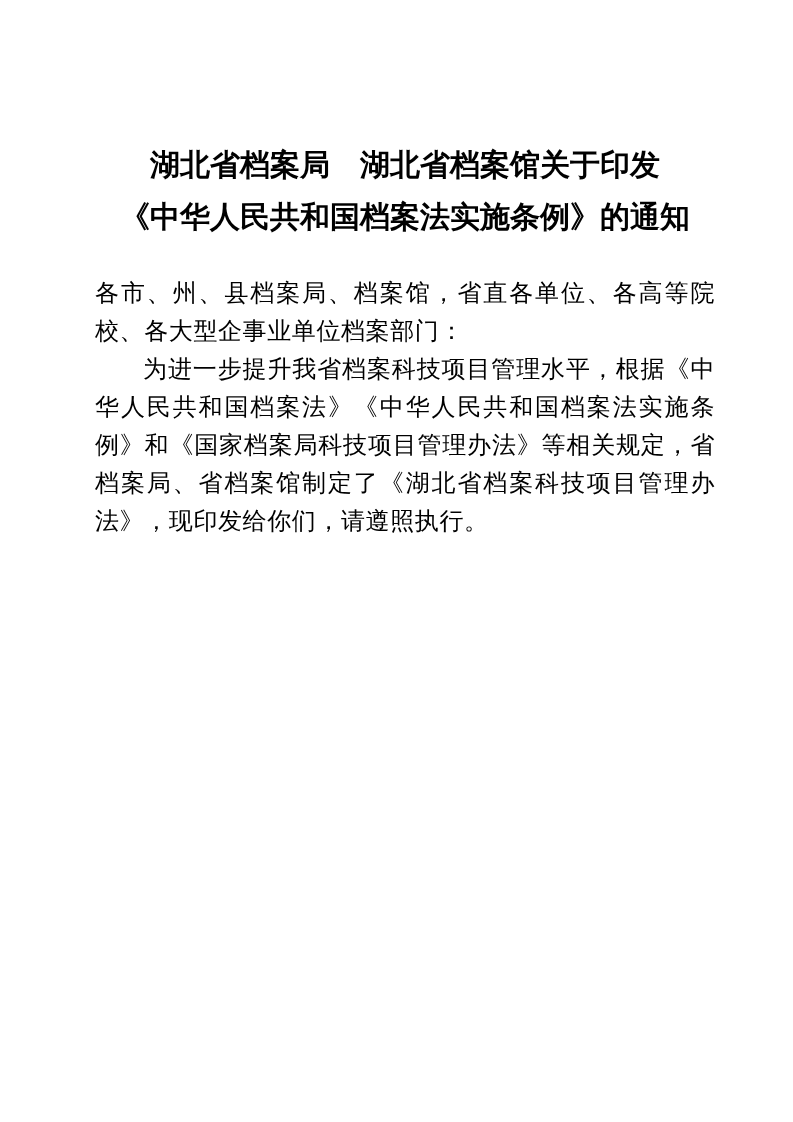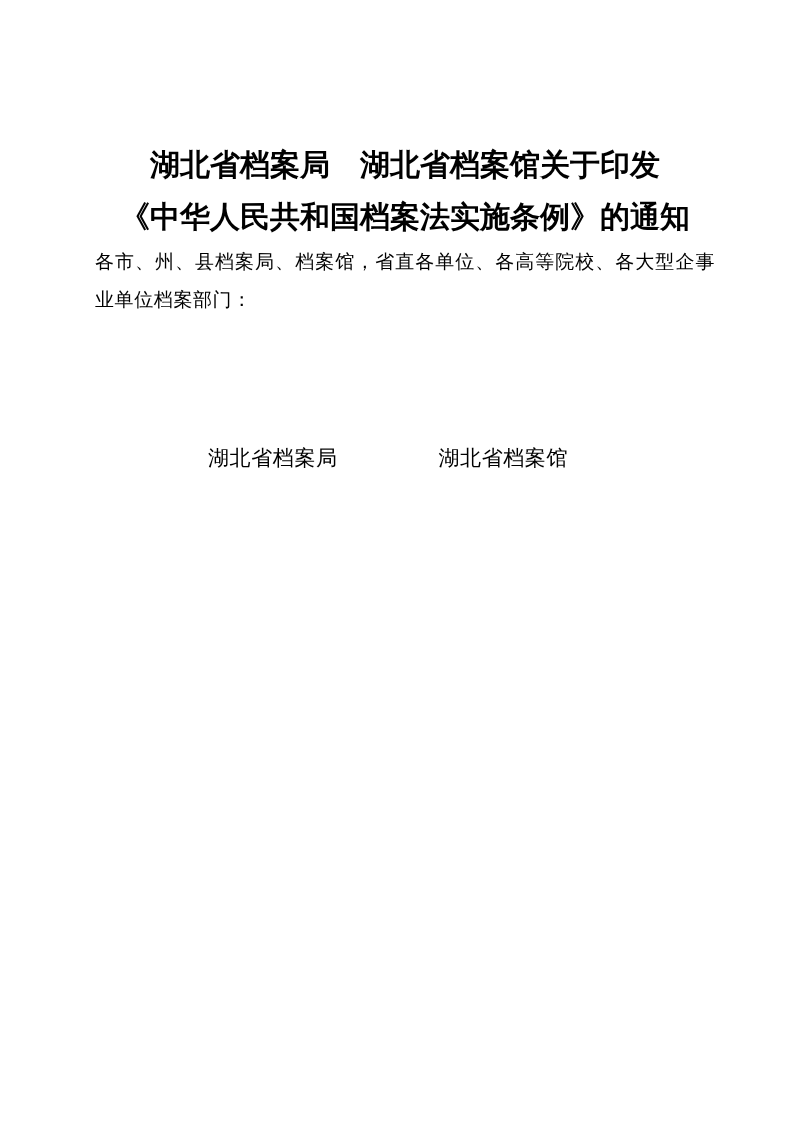--- a/index.html
+++ b/index.html
@@ -27,21 +27,22 @@
     margin-top: 139px;
     text-align: center;
     font-size: 30px;
     font-weight: bold;
     line-height: 52px;
   }
   .doc-title .title-line {
     display: block;
   }
   .doc-body {
-    font-size: 19px;
+    margin-top: 31px;
+    font-size: 24px;
     line-height: 38px;
     letter-spacing: 0.6px;
     text-align: justify;
     text-justify: inter-character;
   }
   .doc-body p {
     margin: 0;
   }
   .doc-body p.indent {
     text-indent: 2em;
@@ -74,23 +75,20 @@
 <div class="page">
   <div class="content">
 
     <div class="doc-title">
       <span class="title-line">湖北省档案局　湖北省档案馆关于印发</span>
       <span class="title-line">《中华人民共和国档案法实施条例》的通知</span>
     </div>
 
     <div class="doc-body">
       <p>各市、州、县档案局、档案馆，省直各单位、各高等院校、各大型企事业单位档案部门：</p>
+      <p class="indent">为进一步提升我省档案科技项目管理水平，根据《中华人民共和国档案法》《中华人民共和国档案法实施条例》和《国家档案局科技项目管理办法》等相关规定，省档案局、省档案馆制定了《湖北省档案科技项目管理办法》，现印发给你们，请遵照执行。</p>
     </div>
 
     <div class="signature">
-      <div class="sig-orgs">
-        <span class="sig-org1">湖北省档案局</span>
-        <span class="sig-org2">湖北省档案馆</span>
-      </div>
     </div>
 
   </div>
 </div>
 
 </body></html>

